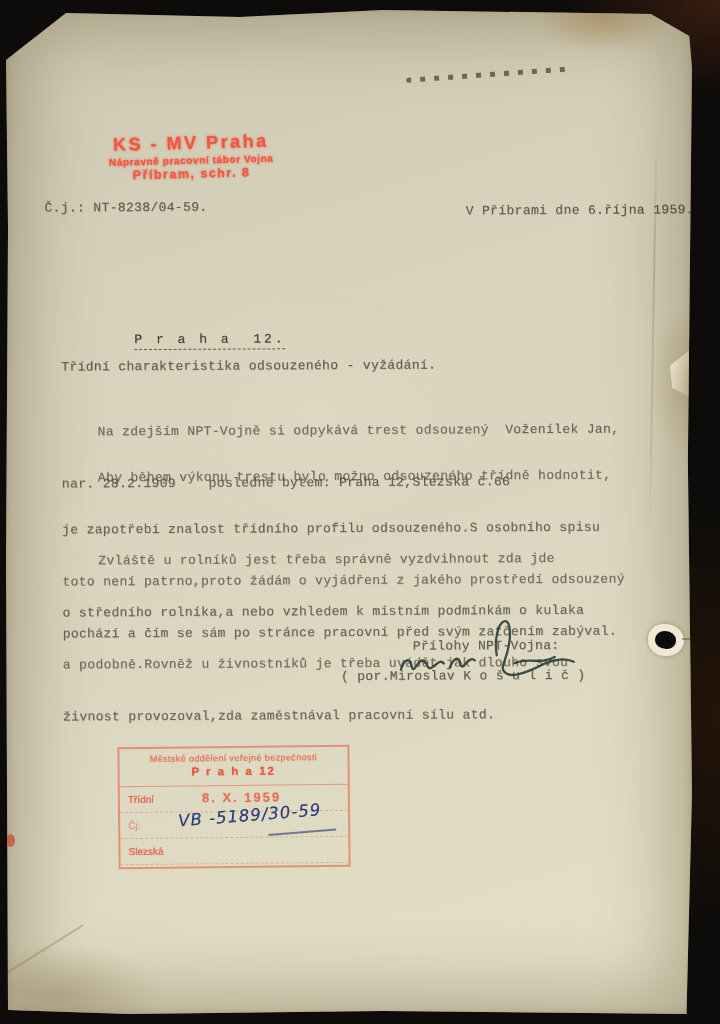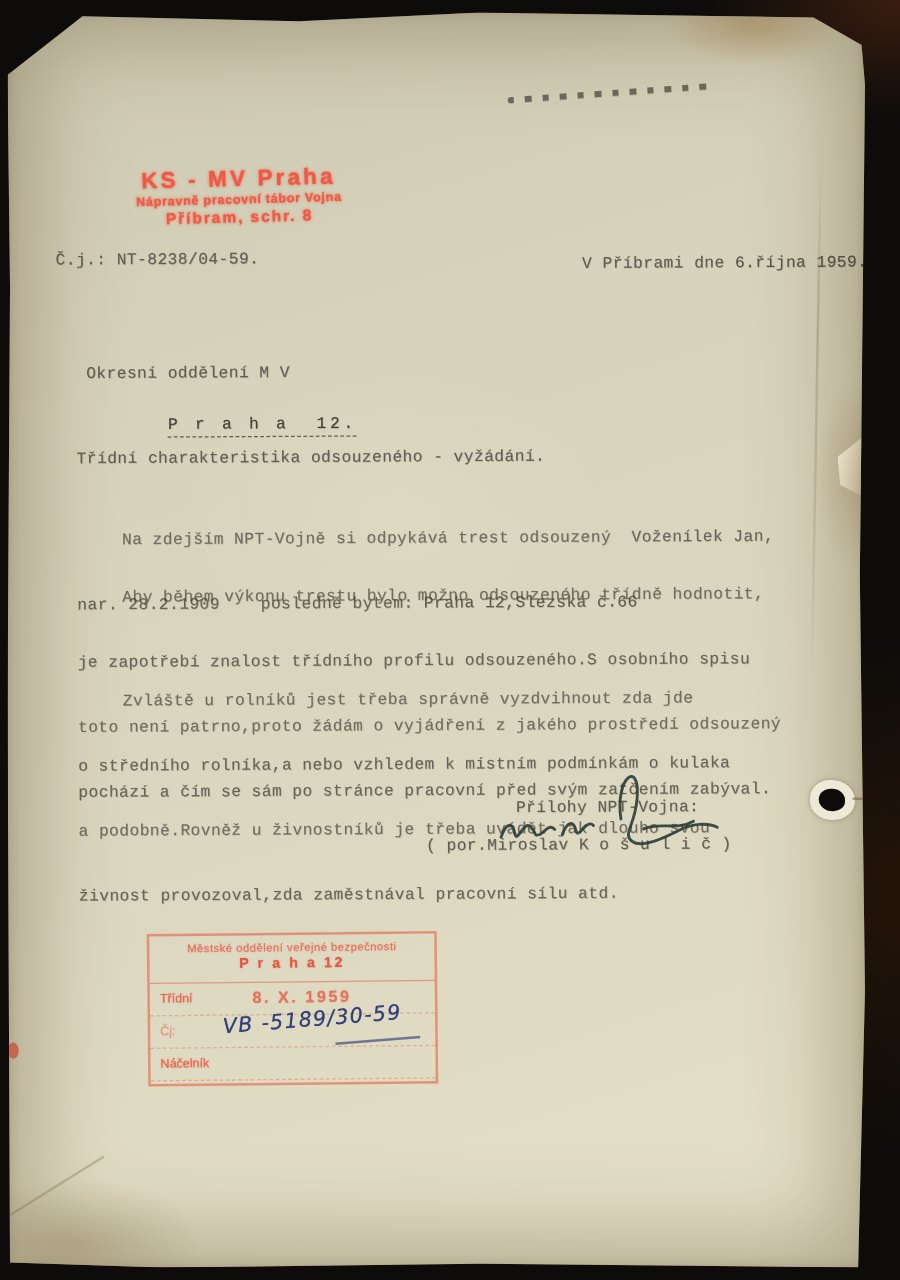--- a/index.html
+++ b/index.html
@@ -80,21 +80,20 @@
         <div class="lh3">Příbram, schr. 8</div>
       </div>
 
       <div class="t" style="left:40px;top:191px;">Č.j.: NT-8238/04-59.</div>
 
       <div class="t" style="left:396px;top:181px;">
         <span>V Příbrami dne</span><span> </span><span class="dark">6.října 1959.</span>
       </div>
 
       <div class="t" style="left:64px;top:242px;line-height:19px;">
-        <div>Okresní oddělení M V</div>
       </div>
 
       <div class="t dark" style="left:64px;top:308px;">
         <span class="city">P r a h a  12.</span>
       </div>
 
       <div class="t" style="left:56px;top:350px;">Třídní charakteristika odsouzeného - vyžádání.</div>
 
       <div class="t para" style="left:56px;top:382px;">
         <div class="indent"><span>Na zdejším NPT-Vojně si odpykává trest odsouzený  </span><span class="dark">Voženílek Jan,</span></div>
@@ -133,21 +132,21 @@
         <div class="h2">P r a h a  12</div>
       </div>
       <div class="stamp-row">
         <span>Třídní</span>
         <span class="stamp-date">8. X. 1959</span>
       </div>
       <div class="stamp-row">
         <span style="opacity:.55">Čj:</span>
       </div>
       <div class="stamp-row">
-        <span>Náčelník</span>
+        <span>Slezská</span>
       </div>
       <div class="hand">VB -5189/30-59</div>
       <div class="hand-underline"></div>
     </div>
 
     <div class="hole-outer">
       <div class="hole-inner"></div>
     </div>
     <div class="hole-crack"></div>
 

